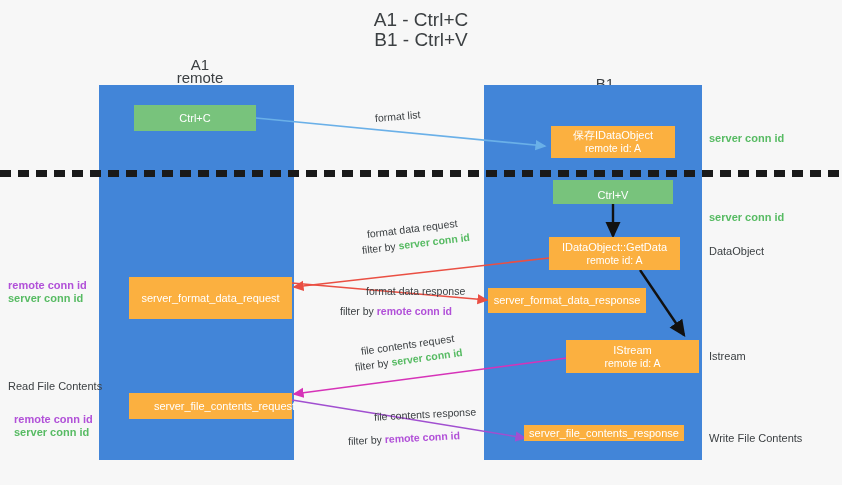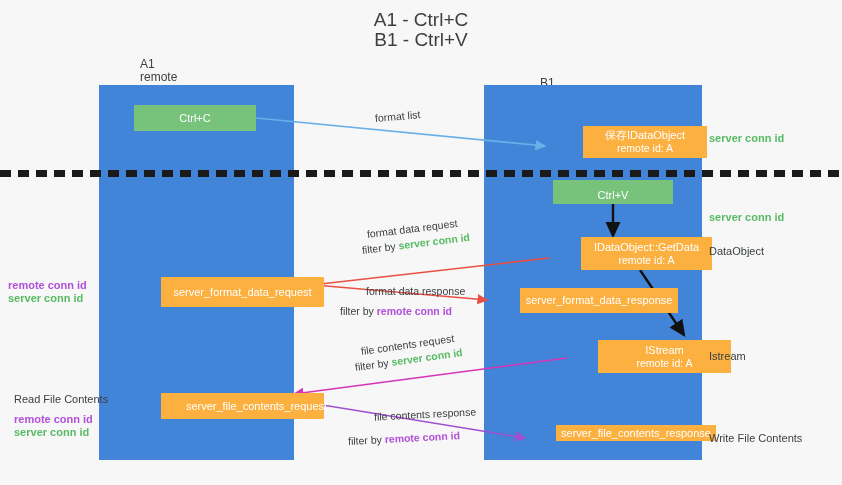--- a/index.html
+++ b/index.html
@@ -28,22 +28,22 @@
     left: 0; top: 10px;
     width: 842px;
     text-align: center;
     font-size: 19px;
     line-height: 20px;
     color: #3c4043;
   }
 
   
   .col-head {
-    text-align: left;
-    font-size: 12px;
+    text-align: center;
+    font-size: 15px;
     line-height: 13px;
     color: #3c4043;
   }
 
   
   .lane {
     background: #4285d8;
   }
 
   
@@ -53,21 +53,21 @@
     flex-direction: column;
     align-items: center;
     justify-content: center;
     color: #ffffff;
     font-size: 11px;
     line-height: 13px;
     text-align: center;
     padding: 2px 4px;
   }
   .box-green { background: #78c37c; }
-  .box-orange { background: #fbb champion; margin-left: 32px; }
+  .box-orange { background: #fbb champion; }
   .box-orange { background: #fbb040; }
   .box .l2 { font-size: 10.5px; }
 
   
   .dashed-sep {
     left: 0;
     top: 170px;
     width: 842px;
     height: 7px;
     background-image: repeating-linear-gradient(
@@ -158,21 +158,21 @@
     <line x1="292" y1="283" x2="487" y2="300" stroke="#ea4f43" stroke-width="1.6" marker-end="url(#ah-red)"></line>
 
     <line x1="567" y1="358" x2="294" y2="394" stroke="#d633b8" stroke-width="1.6" marker-end="url(#ah-magenta)"></line>
 
     <line x1="292" y1="400" x2="525" y2="438" stroke="#a14fd0" stroke-width="1.6" marker-end="url(#ah-purple)"></line>
   </svg>
 
   <div class="abs box box-green" style="left:134px; top:105px; width:122px; height:26px;">
     <span>Ctrl+C</span>
   </div>
-  <div class="abs box box-orange" style="left:129px; top:277px; width:163px; height:30px;">
+  <div class="abs box box-orange" style="left:129px; top:277px; width:163px; height:42px;">
     <span>server_format_data_request</span>
   </div>
   <div class="abs box box-orange" style="left:129px; top:393px; width:163px; height:26px;padding-left:32px;">
     <span>server_file_contents_request</span>
   </div>
 
   <div class="abs box box-orange" style="left:551px; top:126px; width:124px; height:32px;">
     <span>保存IDataObject</span>
     <span class="l2">remote id: A</span>
   </div>
@@ -197,21 +197,21 @@
   <div class="abs dashed-sep"></div>
 
   <div class="abs lbl lbl-green" style="left:709px; top:132px;">server conn id</div>
   <div class="abs lbl lbl-green" style="left:709px; top:211px;">server conn id</div>
   <div class="abs lbl lbl-dark" style="left:709px; top:245px;">DataObject</div>
   <div class="abs lbl lbl-dark" style="left:709px; top:350px;">Istream</div>
   <div class="abs lbl lbl-dark" style="left:709px; top:432px;">Write File Contents</div>
 
   <div class="abs lbl lbl-purple" style="left:8px; top:279px;">remote conn id</div>
   <div class="abs lbl lbl-green" style="left:8px; top:292px;">server conn id</div>
-  <div class="abs lbl lbl-dark" style="left:8px; top:393px;margin-left:6px;">Read File Contents</div>
+  <div class="abs lbl lbl-dark" style="left:8px; top:380px;">Read File Contents</div>
   <div class="abs lbl lbl-purple" style="left:14px; top:413px;">remote conn id</div>
   <div class="abs lbl lbl-green" style="left:14px; top:426px;">server conn id</div>
 
   <div class="abs ann rot-neg" style="left:375px; top:112px; transform: rotate(-5deg);">format list</div>
 
   <div class="abs ann rot-neg" style="left:367px; top:228px; transform: rotate(-7deg);">format data request</div>
   <div class="abs ann rot-neg" style="left:362px; top:244px; transform: rotate(-7deg);">
     <span>filter by </span><span class="g">server conn id</span>
   </div>
 

